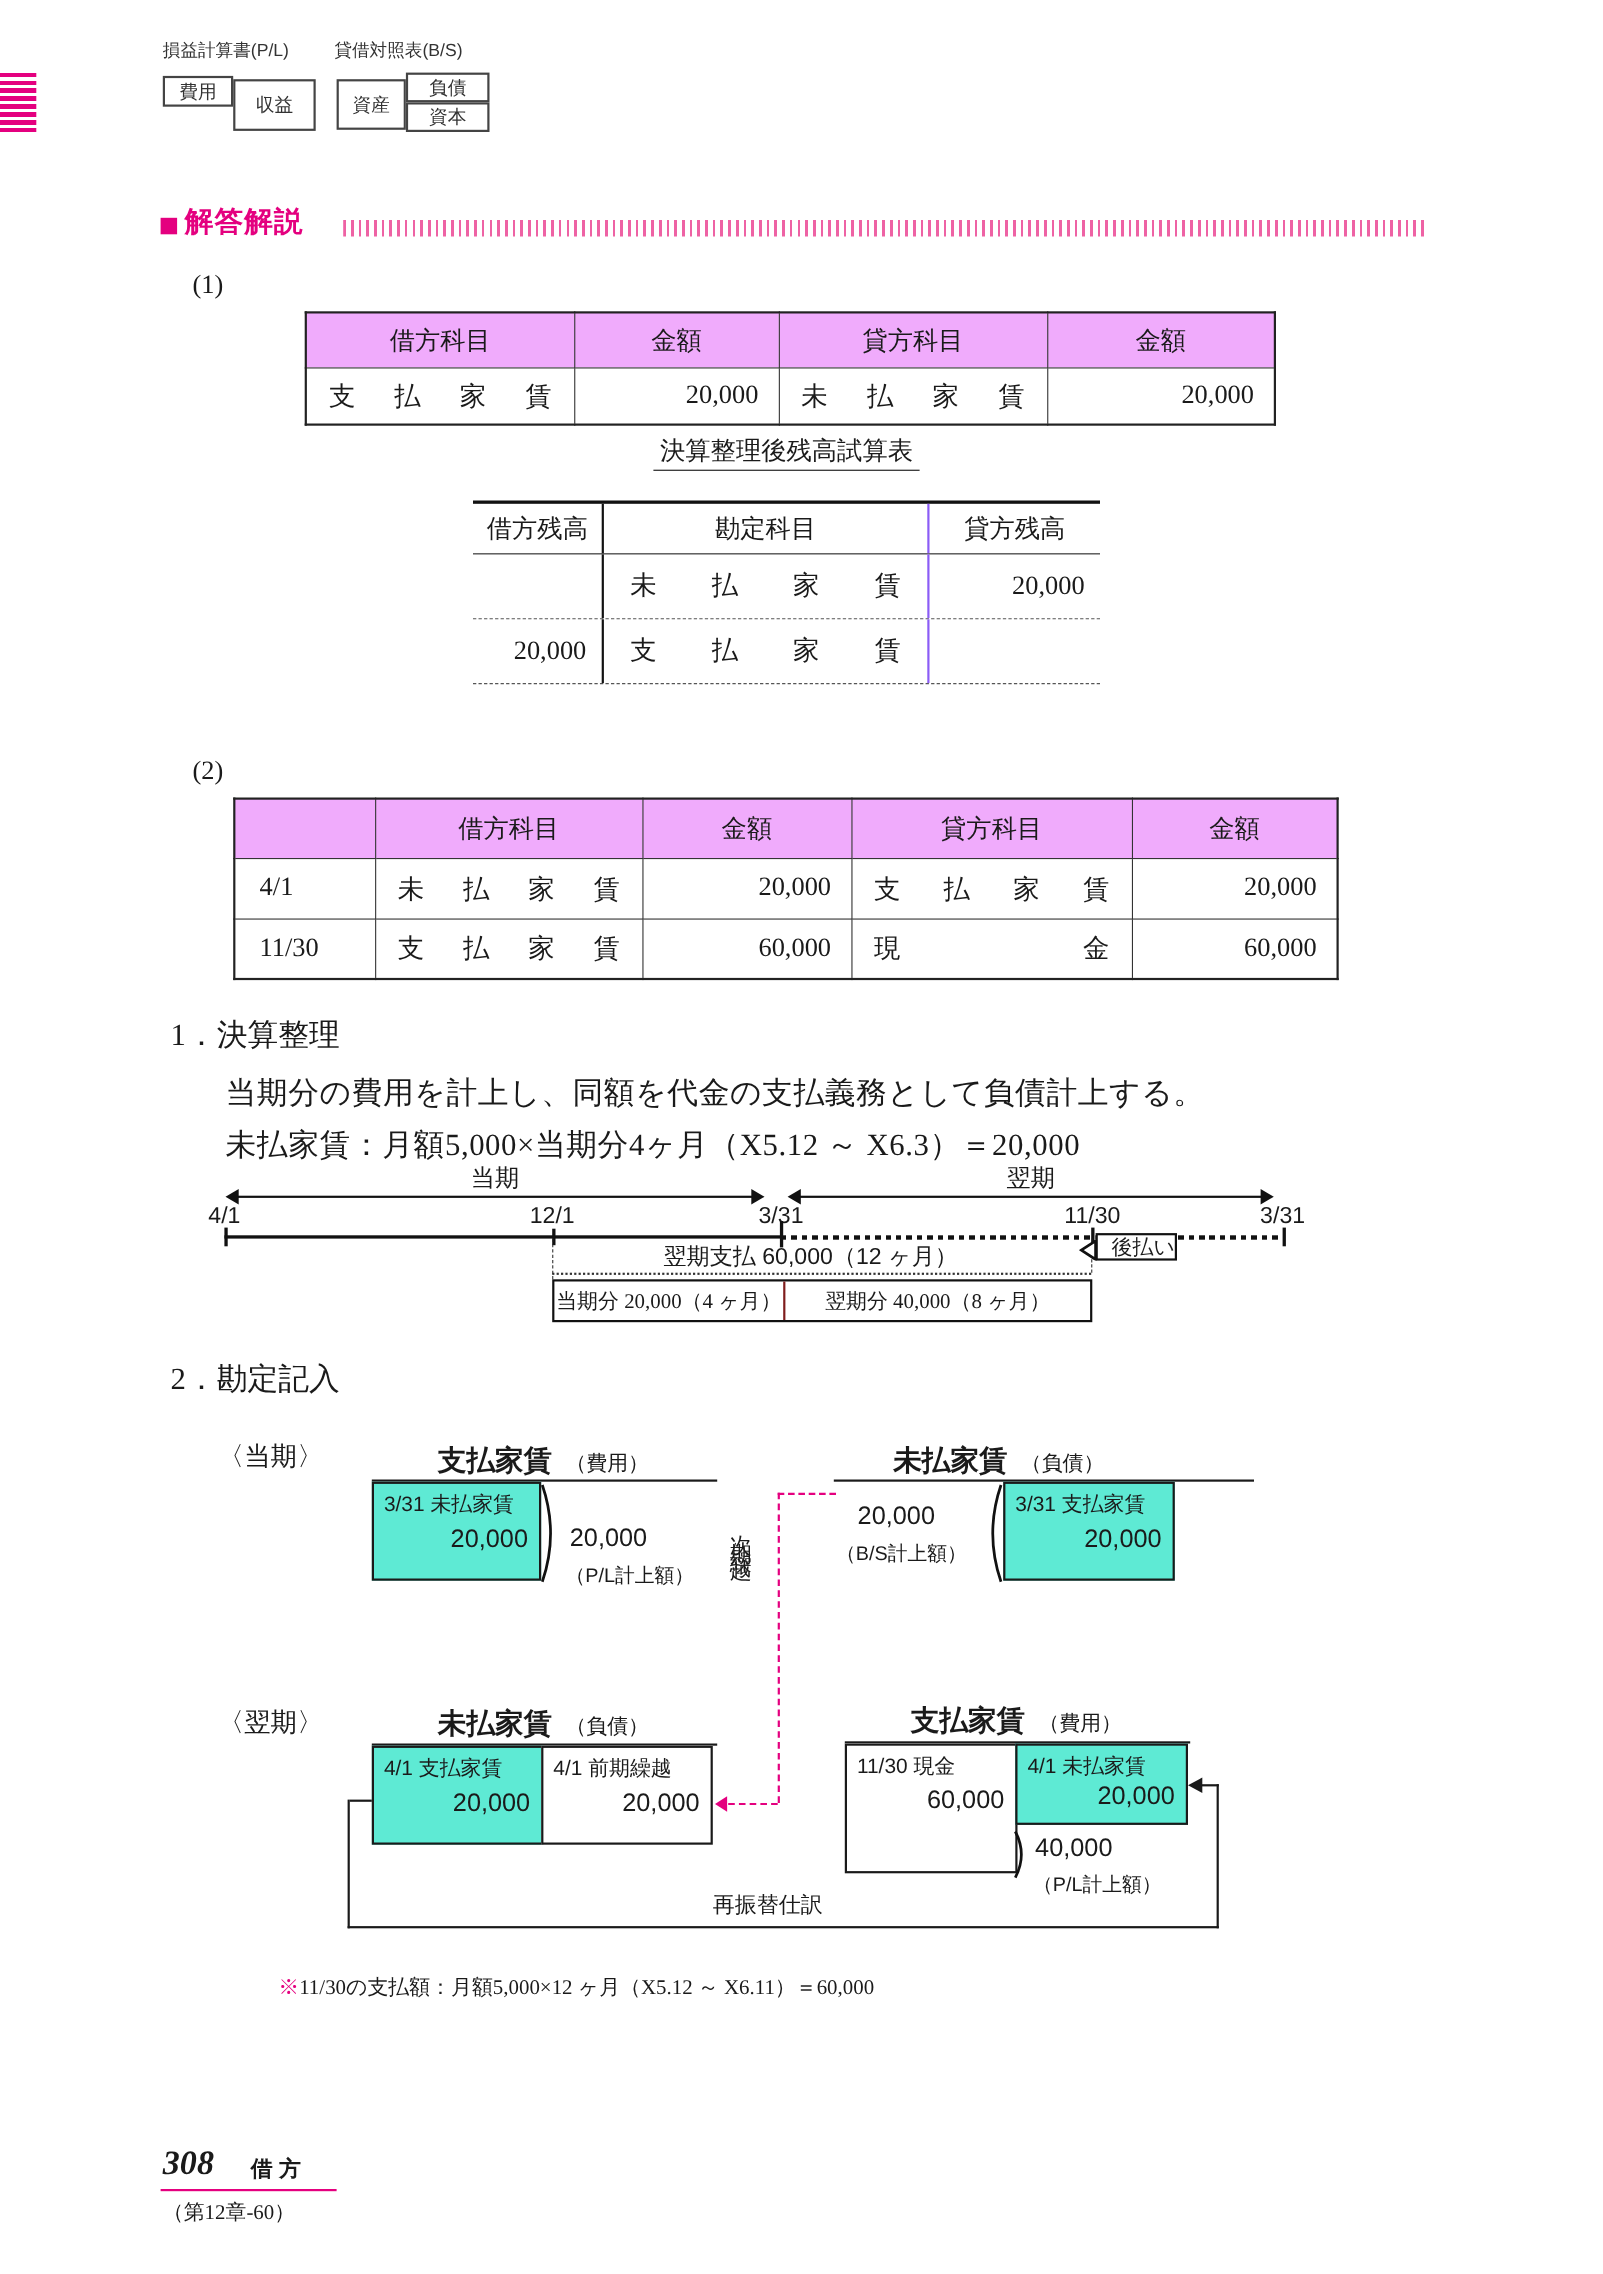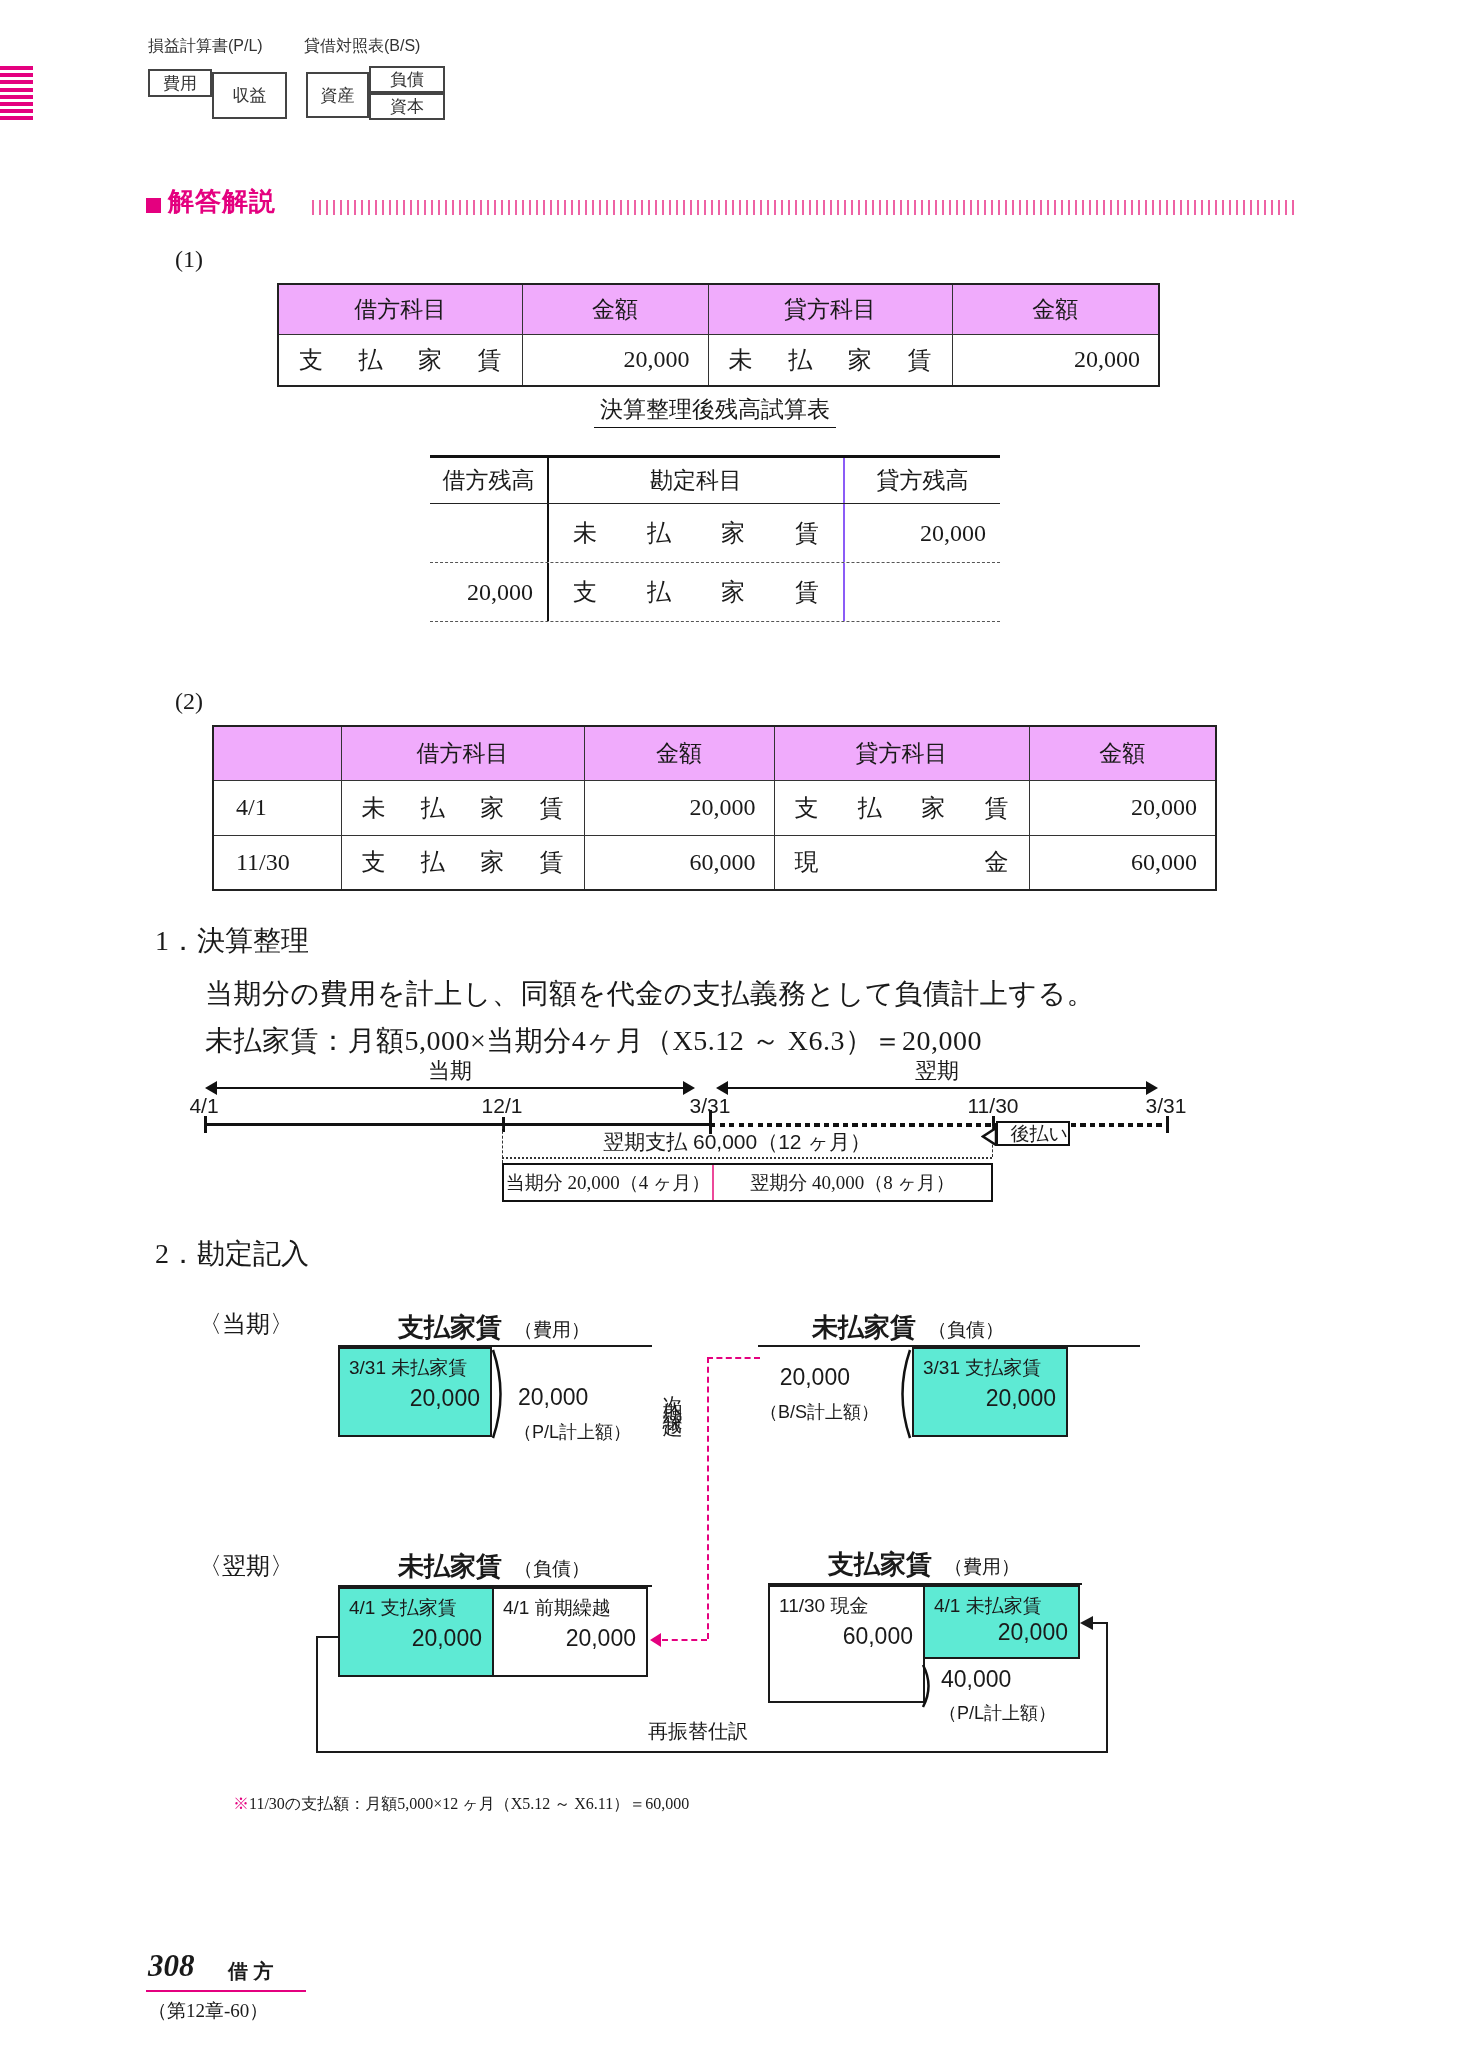--- a/index.html
+++ b/index.html
@@ -62,21 +62,21 @@
   .tl-date { position:absolute; font-size:21px; transform:translateX(-50%); }
   .tl-solid { position:absolute; height:3px; background:#111; }
   .tl-dotted { position:absolute; height:3.5px;
     background:repeating-linear-gradient(90deg,#111 0 5px,rgba(0,0,0,0) 5px 9.5px); }
   .tl-tick { position:absolute; width:2.5px; background:#111; }
   .dash-v { position:absolute; width:0; border-left:1.5px dashed #333; }
   .dot-h { position:absolute; height:0; border-top:2px dotted #333; }
   .tl-paynote { position:absolute; font-size:21px; text-align:center; }
   .split-box { position:absolute; border:2px solid #111; box-sizing:border-box; display:flex; }
   .split-box .cell { display:flex; align-items:center; justify-content:center; font-size:19px; box-sizing:border-box; }
-  .split-box .cell + .cell { border-left:2px solid #ec4899; }
+  .split-box .cell + .cell { border-left:2px solid #7f1d1d; }
   .callout { position:absolute; border:2.5px solid #111; background:#fff; font-size:19px;
              display:flex; align-items:center; justify-content:center; box-sizing:border-box; }
 
   
   .acct-title { position:absolute; text-align:center; white-space:nowrap; }
   .acct-name { font-size:26px; font-weight:bold; }
   .acct-kind { font-size:19px; margin-left:12px; }
   .hline { position:absolute; height:0; border-top:2px solid #1a1a1a; }
   .tbox { position:absolute; border:2px solid #1a1a1a; background:#fff; box-sizing:border-box; overflow:hidden; }
   .tbox.gray { background:#5eead4; }
@@ -87,21 +87,21 @@
   .vtext { position:absolute; writing-mode:vertical-rl; text-orientation:upright; font-size:20px; letter-spacing:7px; }
   .pdash-v { position:absolute; width:0; border-left:2px dashed #e4007f; }
   .pdash-h { position:absolute; height:0; border-top:2px dashed #e4007f; }
   .parrow { position:absolute; width:0; height:0; border-top:7px solid transparent;
             border-bottom:7px solid transparent; border-right:11px solid #e4007f; }
   .kseg { position:absolute; background:#1a1a1a; }
   .karrow { position:absolute; width:0; height:0; border-top:7px solid transparent;
             border-bottom:7px solid transparent; border-right:13px solid #1a1a1a; }
   .bracket { position:absolute; }
 
-  .note-line { position:absolute; font-size:16px; }
+  .note-line { position:absolute; font-size:19px;margin-left:20px; }
   .note-mark { color:#e4007f; }
 
   
   .pg-num { position:absolute; font-size:31px; font-weight:bold; font-style:italic; }
   .pg-word { position:absolute; font-size:20px; font-weight:bold; }
   .pg-rule { position:absolute; height:2px; background:#e4007f; }
   .pg-chap { position:absolute; font-size:19px; }
 </style>
 </head>
 <body>

